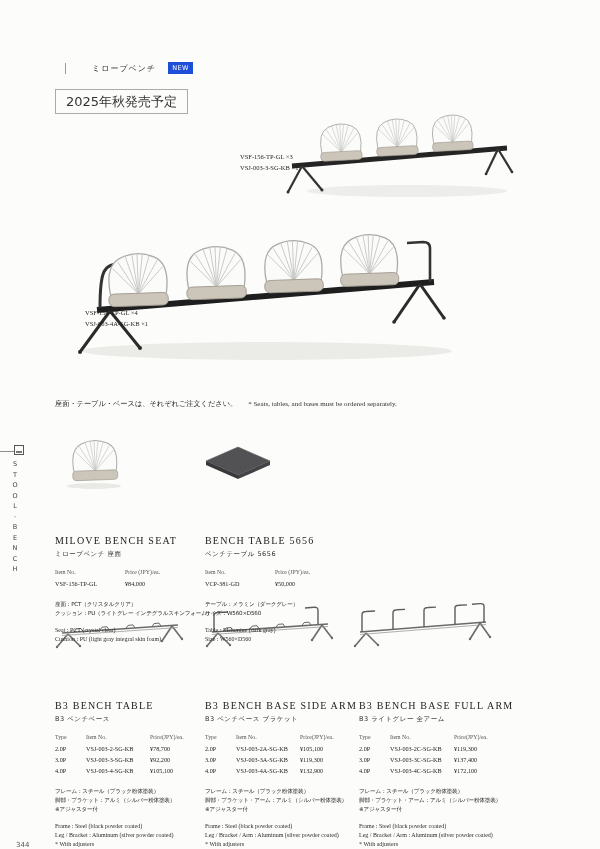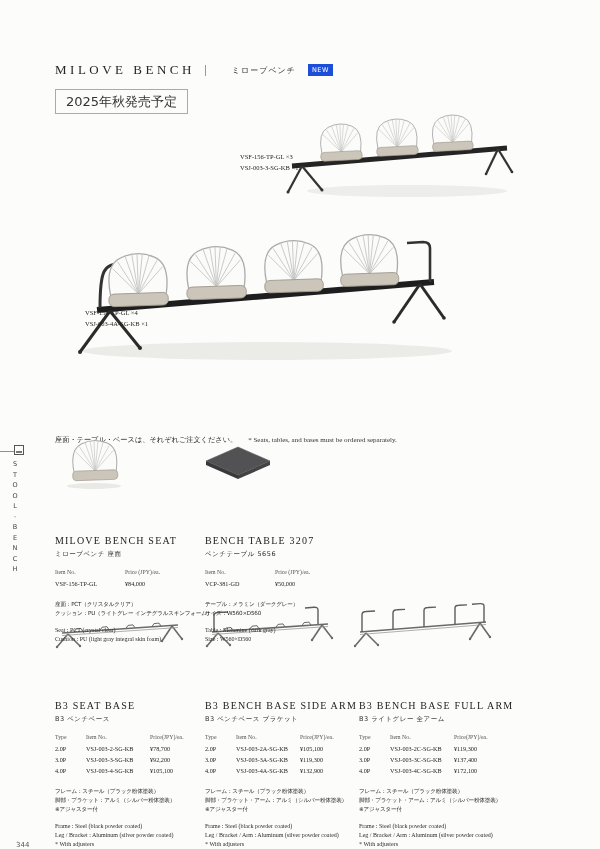--- a/index.html
+++ b/index.html
@@ -18,21 +18,21 @@
   .release{position:absolute;left:55px;top:89px;border:1px solid #aaa;
     font-size:13px;font-family:"DejaVu Sans",sans-serif;color:#333;padding:2.5px 10px;}
   
   .hero-svg{position:absolute;}
   #bench-top{left:262px;top:86px;width:272px;height:122px;}
   #bench-main{left:42px;top:180px;width:432px;height:192px;}
   .codes{position:absolute;font-size:6.5px;line-height:1.65;color:#1f1f1f;}
   #codes-top{left:240px;top:152px;}
   #codes-main{left:85px;top:308px;}
   
-  .note{position:absolute;left:55px;top:428px;white-space:nowrap;}
+  .note{position:absolute;left:55px;top:392px;white-space:nowrap;}
   .note-jp{font-size:7.2px;font-family:"DejaVu Sans",sans-serif;color:#1d1d1d;}
   .note-en{font-size:7px;color:#333;margin-left:7px;}
   
   .side-rule{position:absolute;left:0;top:451px;width:14px;height:1px;background:#8f8f8f;}
   .side-icon{position:absolute;left:14px;top:445px;width:8px;height:8px;border:1px solid #555;}
   .side-icon::after{content:"";position:absolute;left:1px;right:1px;bottom:1px;height:2px;background:#777;}
   .side-label{position:absolute;left:11px;top:460px;writing-mode:vertical-rl;text-orientation:upright;
     font-size:6.5px;letter-spacing:2.5px;font-family:"DejaVu Sans",sans-serif;color:#444;}
   
   .thumb{position:absolute;}
@@ -83,21 +83,20 @@
           <path d="M28,32 L37,3.5"></path>
             <path d="M28,32 L43,7"></path>
             <path d="M28,32 L47,12"></path>
         </g>
         <rect x="5.5" y="31.5" width="45" height="9.5" rx="4" fill="#ccc5ba" stroke="#a09a8f" stroke-width="0.7"></rect>
       </g>
     </defs>
   </svg>
 
   <div class="header">
-    <span class="title-en">MILOVE BENCH</span>
     <span class="title-jp">ミローブベンチ</span>
     <span class="badge">NEW</span>
   </div>
   <div class="release">2025年秋発売予定</div>
 
   <svg id="bench-top" class="hero-svg" viewBox="0 0 272 122">
     <ellipse cx="145" cy="105" rx="100" ry="6" fill="#ededeb"></ellipse>
     <path d="M30,80 L245,62" stroke="#242424" stroke-width="5" fill="none"></path>
     <g stroke="#333" stroke-width="2.2" fill="none">
       <path d="M40,80 L26,106"></path>
@@ -248,21 +247,21 @@
       <div>座面：PCT（クリスタルクリア）</div>
       <div>クッション：PU（ライトグレー インテグラルスキンフォーム）</div>
     </div>
     <div class="specs-en">
       <div>Seat : PCT (crystal clear)</div>
       <div>Cushion : PU (light gray integral skin foam)</div>
     </div>
   </div>
 
   <div class="card" id="card-table">
-    <div class="card-title">BENCH TABLE 3207</div>
+    <div class="card-title">BENCH TABLE 5656</div>
     <div class="card-sub">ベンチテーブル 5656</div>
     <table class="ptable two-col">
       <thead>
           <tr>
         <th>Item No.</th>
         <th>Price (JPY)/ea.</th>
       </tr>
         </thead>
       <tbody>
           <tr>
@@ -275,21 +274,21 @@
       <div>テーブル：メラミン（ダークグレー）</div>
       <div>サイズ：W560×D560</div>
     </div>
     <div class="specs-en">
       <div>Table : Melamine (dark gray)</div>
       <div>Size : W560×D560</div>
     </div>
   </div>
 
   <div class="card" id="card-base">
-    <div class="card-title">B3 SEAT BASE</div>
+    <div class="card-title">B3 BENCH TABLE</div>
     <div class="card-sub">B3 ベンチベース</div>
     <table class="ptable three-col">
       <thead>
           <tr>
         <th>Type</th>
         <th>Item No.</th>
         <th>Price(JPY)/ea.</th>
       </tr>
         </thead>
       <tbody>

